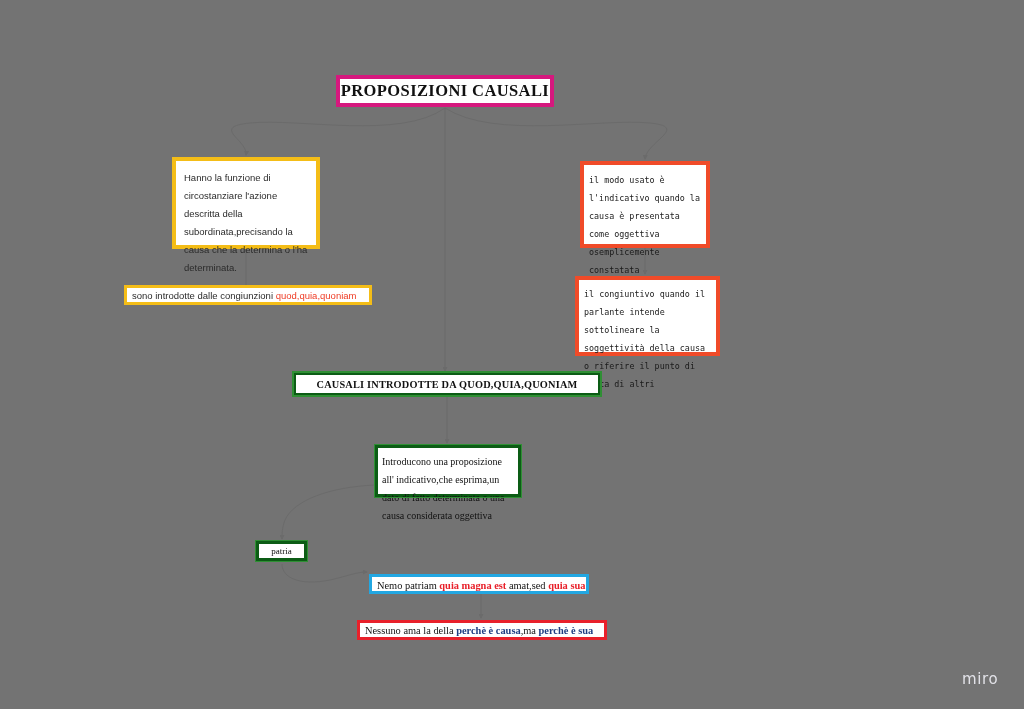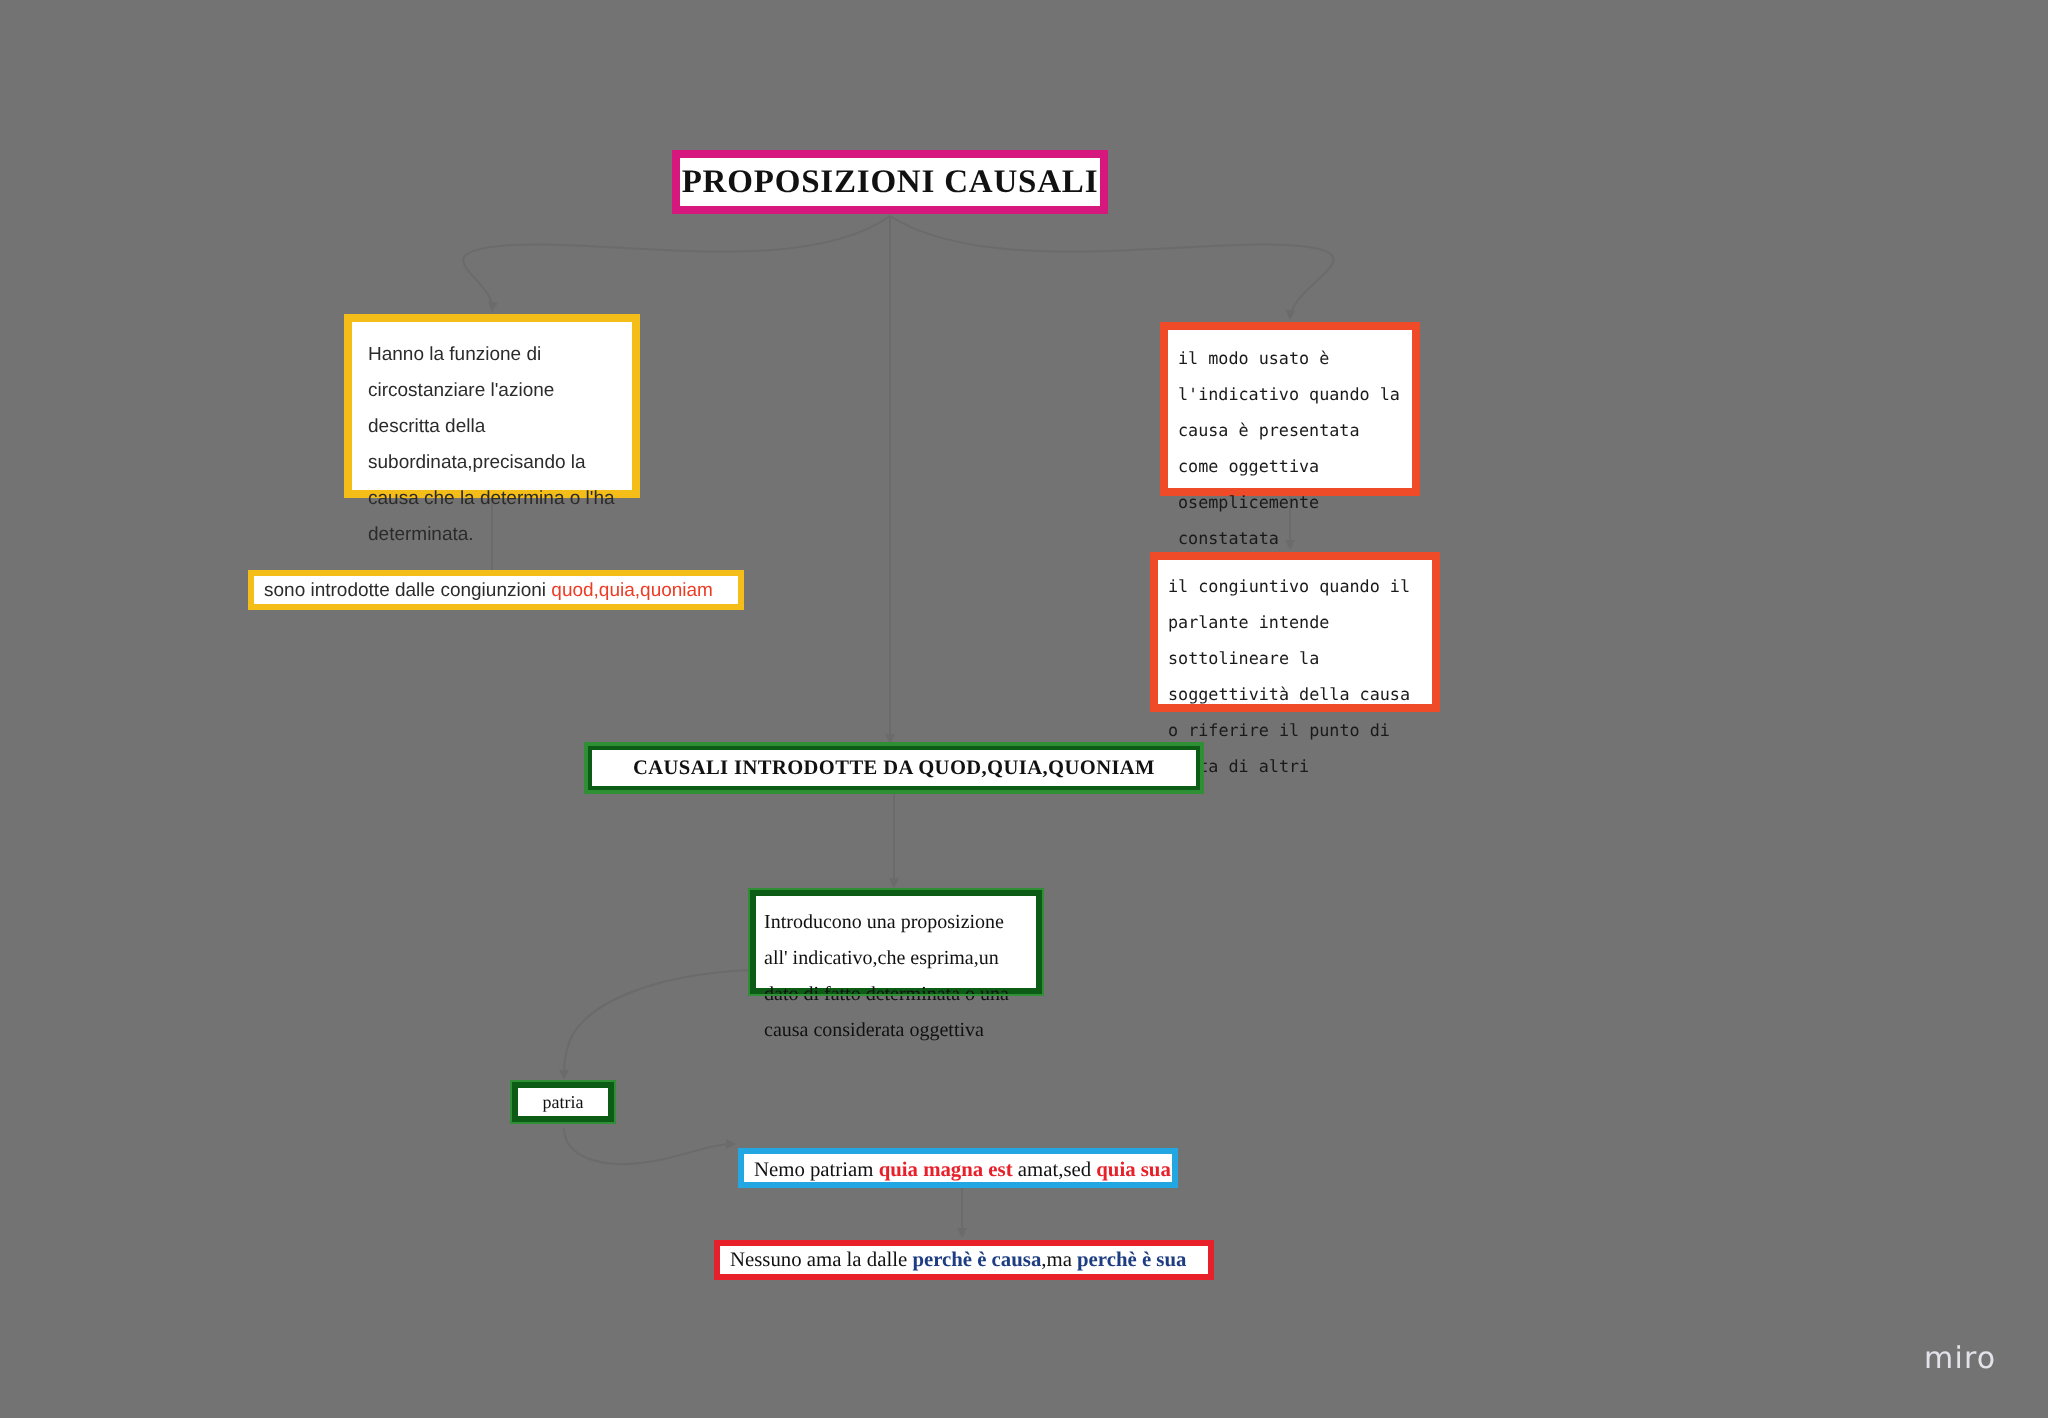--- a/index.html
+++ b/index.html
@@ -275,18 +275,18 @@
 
   <div class="node esempio-box">
     <span class="txt">patria</span>
   </div>
 
   <div class="node cyan-bar">
     <span class="txt"><span>Nemo patriam </span><span class="hl-red-bold">quia magna est</span><span> amat,sed </span><span class="hl-red-bold">quia sua</span></span>
   </div>
 
   <div class="node red-bar">
-    <span class="txt"><span>Nessuno ama la dalle </span><span class="hl-navy-bold">perchè è causa</span><span>,ma </span><span class="hl-navy-bold">perchè è sua</span></span>
+    <span class="txt"><span>Nessuno ama la della </span><span class="hl-navy-bold">perchè è causa</span><span>,ma </span><span class="hl-navy-bold">perchè è sua</span></span>
   </div>
 
   <div class="watermark">miro</div>
 
 </div>
 
 </body></html>

